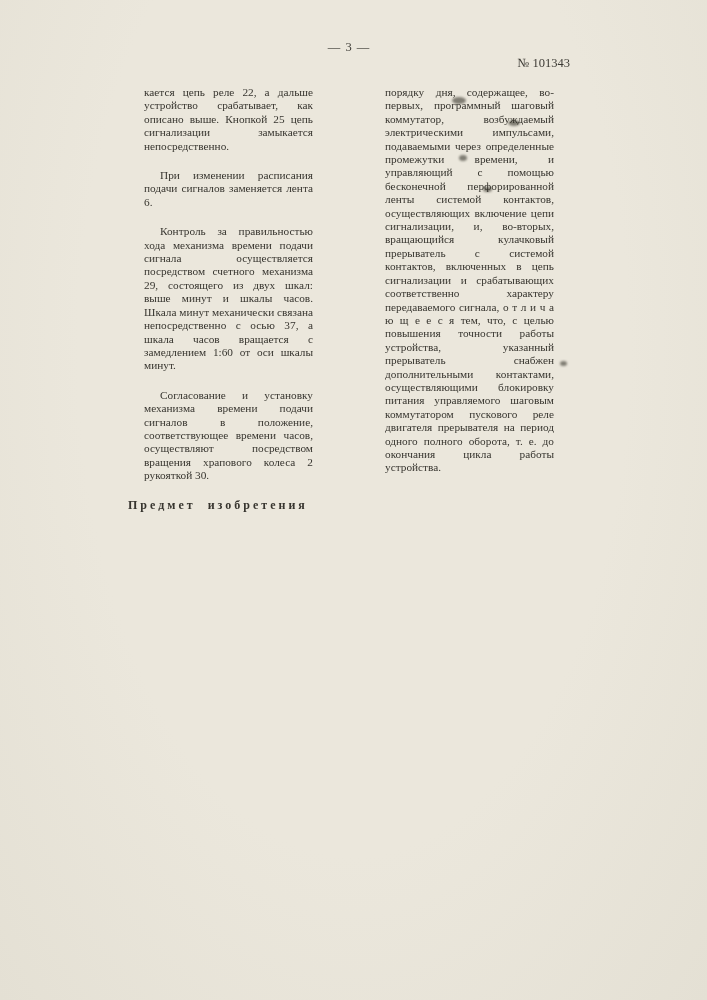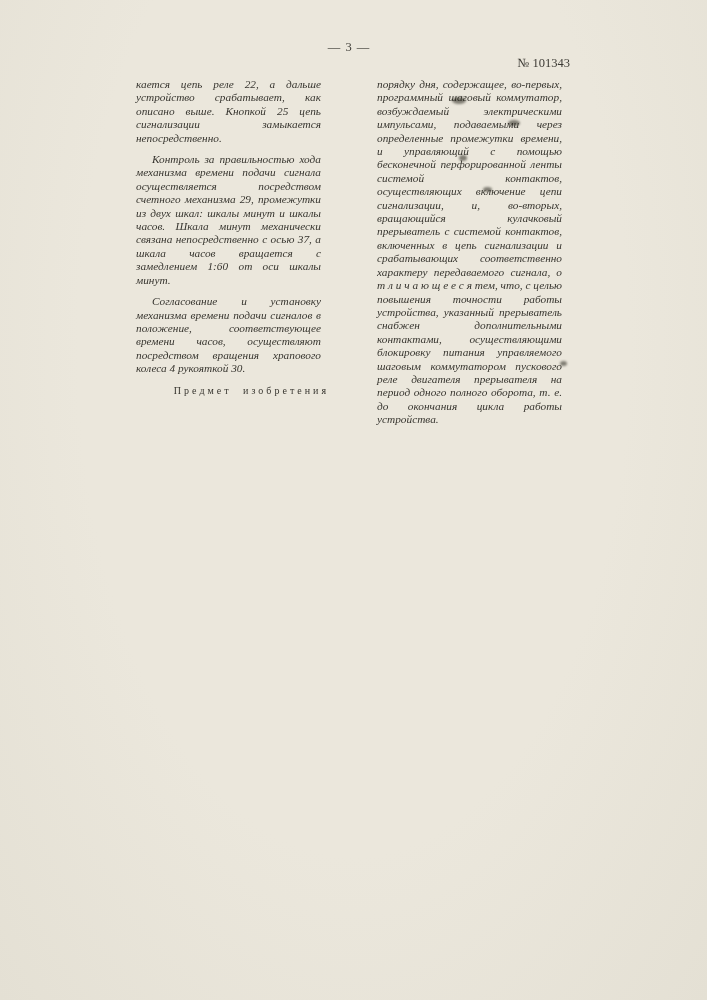--- a/index.html
+++ b/index.html
@@ -47,32 +47,31 @@
     margin-top: 10px;
   }
   .col {
     width: 201px;
     font-size: 11.3px;
     line-height: 13.4px;
     text-align: justify;
     color: #37352f;
   }
   .col p {
-    margin: 8px;
+    margin: 16px;
     text-indent: 16px;
-    font-style: italic;
   }
   .col p.noindent {
     text-indent: 0;
   }
   .section-heading {
     margin: 3px 0 2px 0;
-    font-size: 10px;
-    font-weight: normal;
-    text-align: right;
+    font-size: 12px;
+    font-weight: bold;
+    text-align: left;
     letter-spacing: 3px;
     word-spacing: 6px;
     text-indent: 0;
   }
   
   .smudge {
     position: absolute;
     border-radius: 50%;
     background: rgba(40, 38, 30, 0.55);
     filter: blur(1px);
@@ -92,22 +91,23 @@
 
     <div class="header">
       <span class="page-num">— 3 —</span>
       <span class="patent-num">№ 101343</span>
     </div>
 
     <div class="columns">
 
       <div class="col">
         <p class="noindent">кается цепь реле 22, а дальше устройство срабатывает, как описано выше. Кнопкой 25 цепь сигнализации замыкается непосредственно.</p>
-        <p>Контроль за правильностью хода механизма времени подачи сигнала осуществляется посредством счетного механизма 29, промежутки из двух шкал: шкалы минут и шкалы часов. Шкала минут механически связана непосредственно с осью 37, а шкала часов вращается с замедлением 1:60 от оси шкалы минут.</p>
-        <p>Согласование и установку механизма времени подачи сигналов в положение, соответствующее времени часов, осуществляют посредством вращения храпового колеса 4 рукояткой 30.</p>
+        <p>При изменении расписания подачи сигналов заменяется лента 6.</p>
+        <p>Контроль за правильностью хода механизма времени подачи сигнала осуществляется посредством счетного механизма 29, состоящего из двух шкал: выше минут и шкалы часов. Шкала минут механически связана непосредственно с осью 37, а шкала часов вращается с замедлением 1:60 от оси шкалы минут.</p>
+        <p>Согласование и установку механизма времени подачи сигналов в положение, соответствующее времени часов, осуществляют посредством вращения храпового колеса 2 рукояткой 30.</p>
         <h3 class="section-heading">Предмет изобретения</h3>
       </div>
 
       <div class="col">
         <p class="noindent">порядку дня, содержащее, во-первых, программный шаговый коммутатор, возбуждаемый электрическими импульсами, подаваемыми через определенные промежутки времени, и управляющий с помощью бесконечной перфорированной ленты системой контактов, осуществляющих включение цепи сигнализации, и, во-вторых, вращающийся кулачковый прерыватель с системой контактов, включенных в цепь сигнализации и срабатывающих соответственно характеру передаваемого сигнала, о т л и ч а ю щ е е с я  тем, что, с целью повышения точности работы устройства, указанный прерыватель снабжен дополнительными контактами, осуществляющими блокировку питания управляемого шаговым коммутатором пускового реле двигателя прерывателя на период одного полного оборота, т. е. до окончания цикла работы устройства.</p>
       </div>
 
     </div>
   </div>
 

